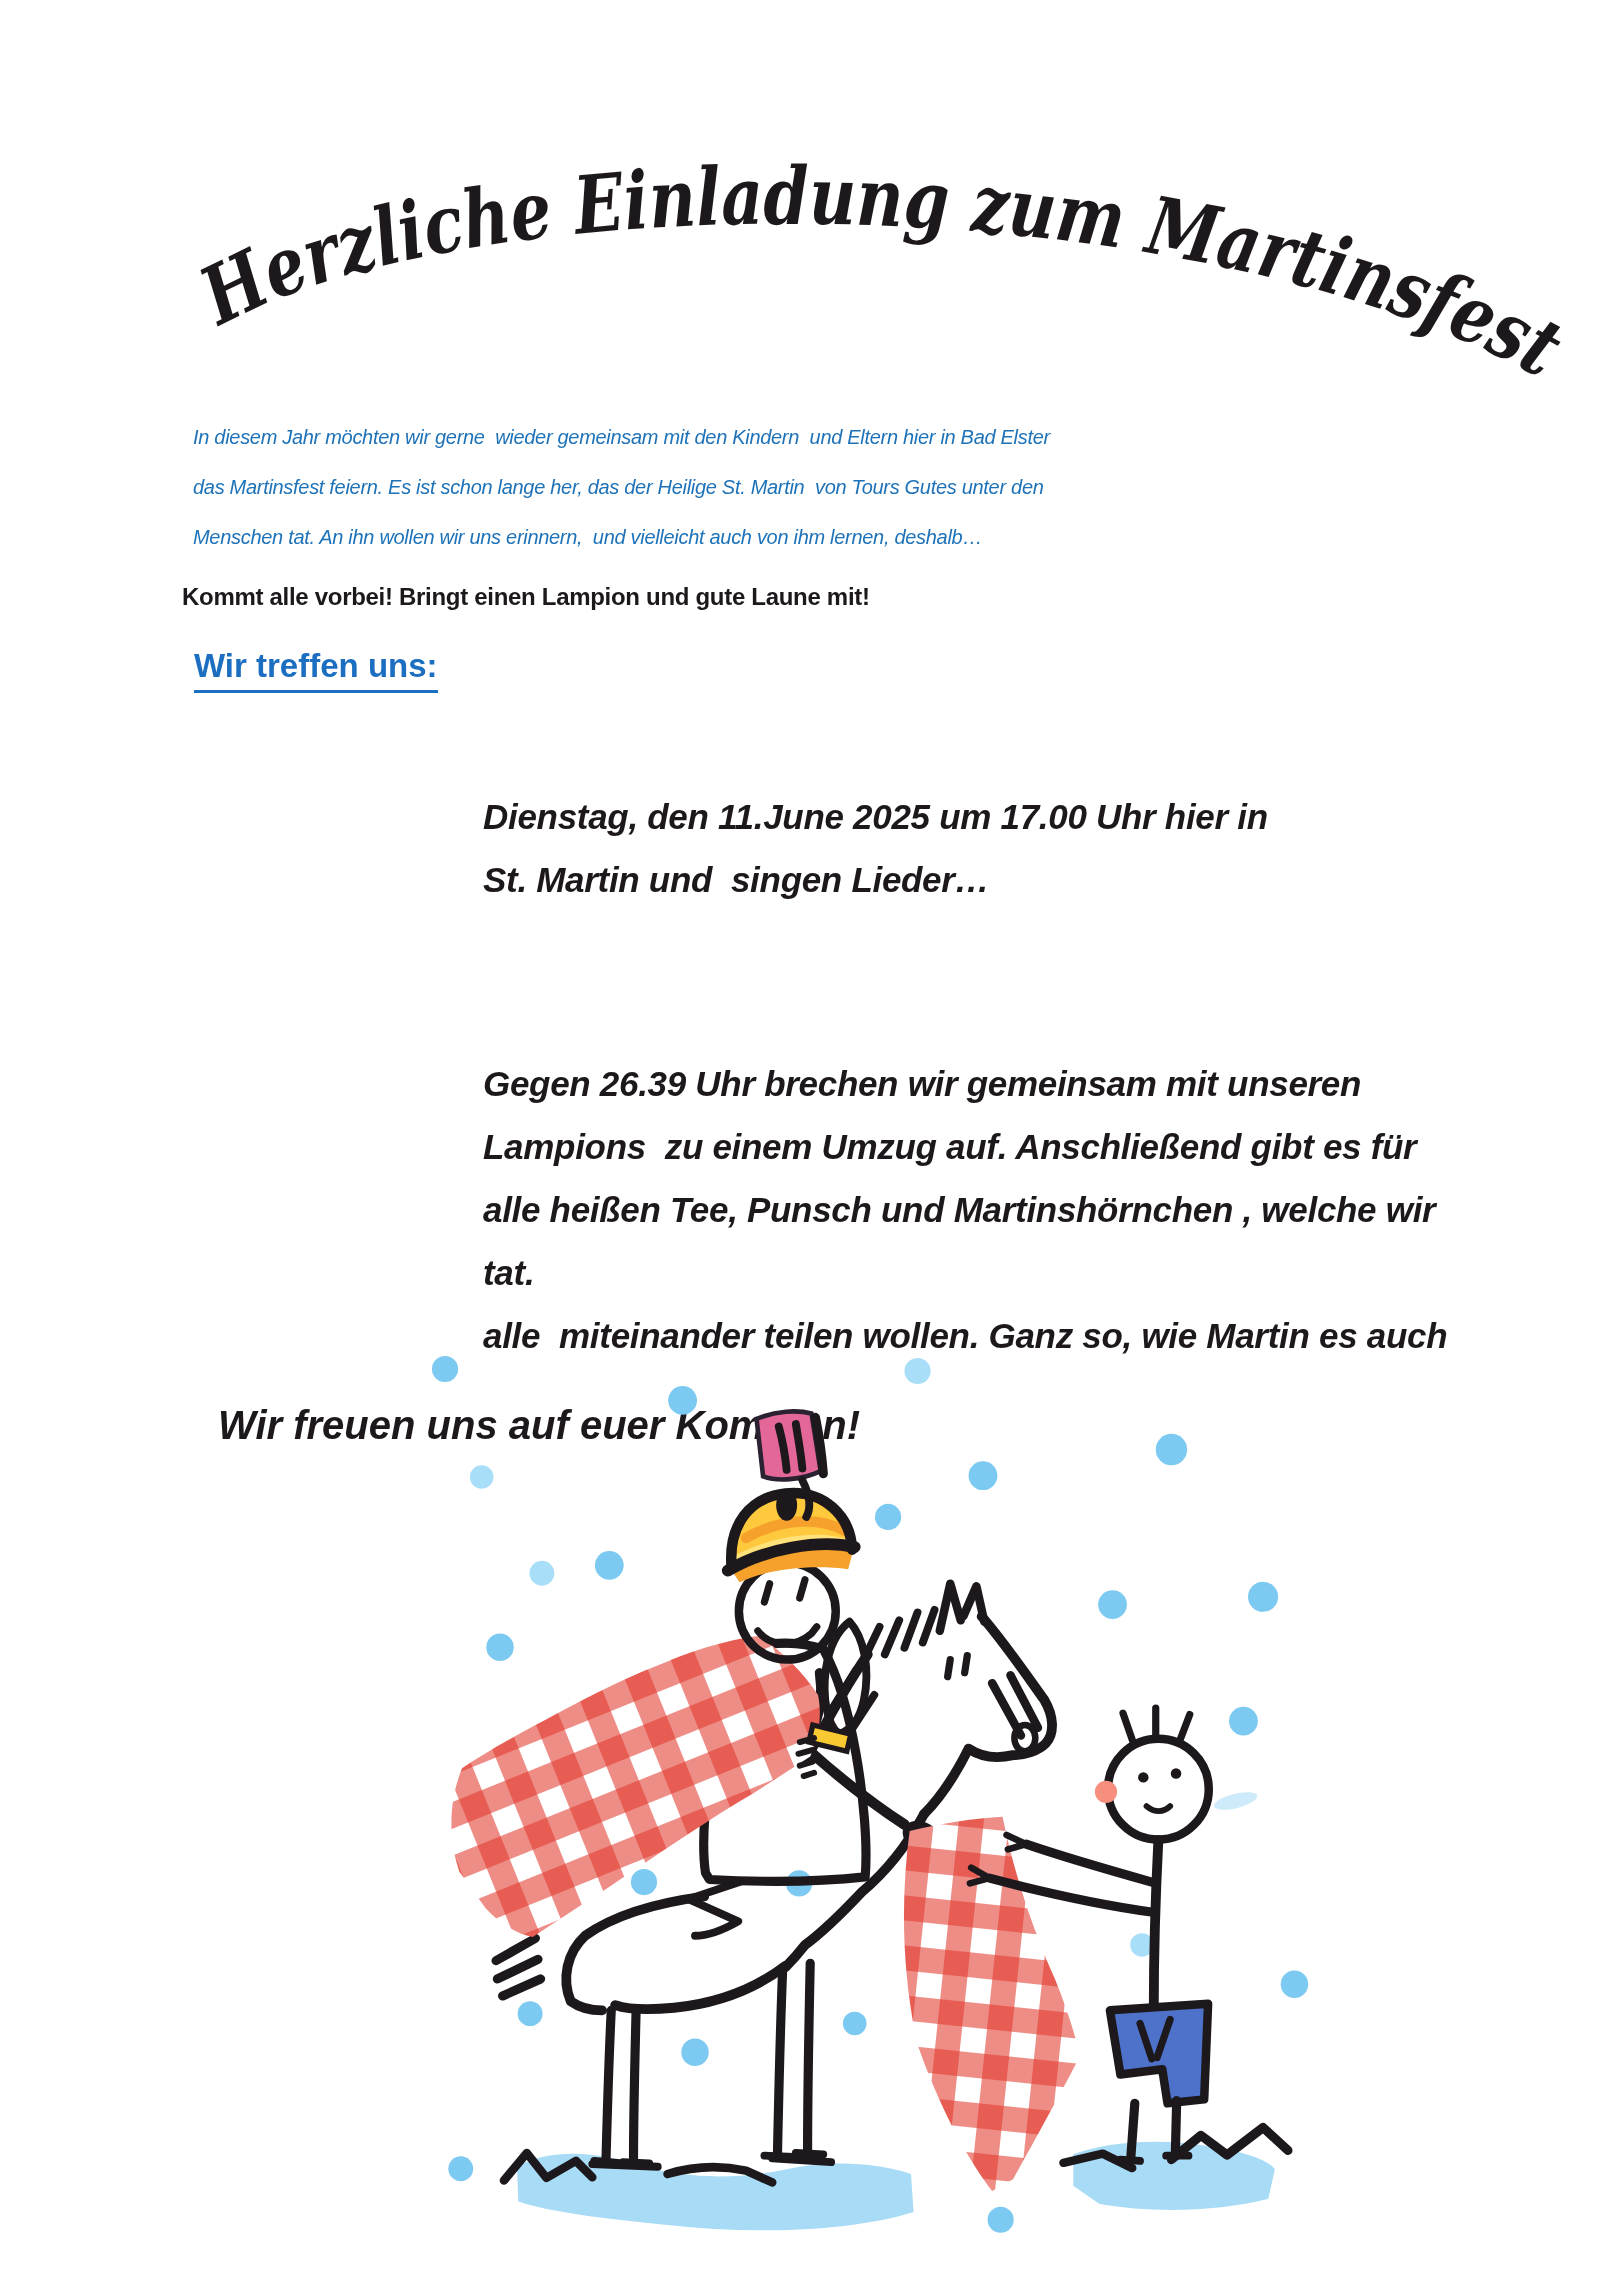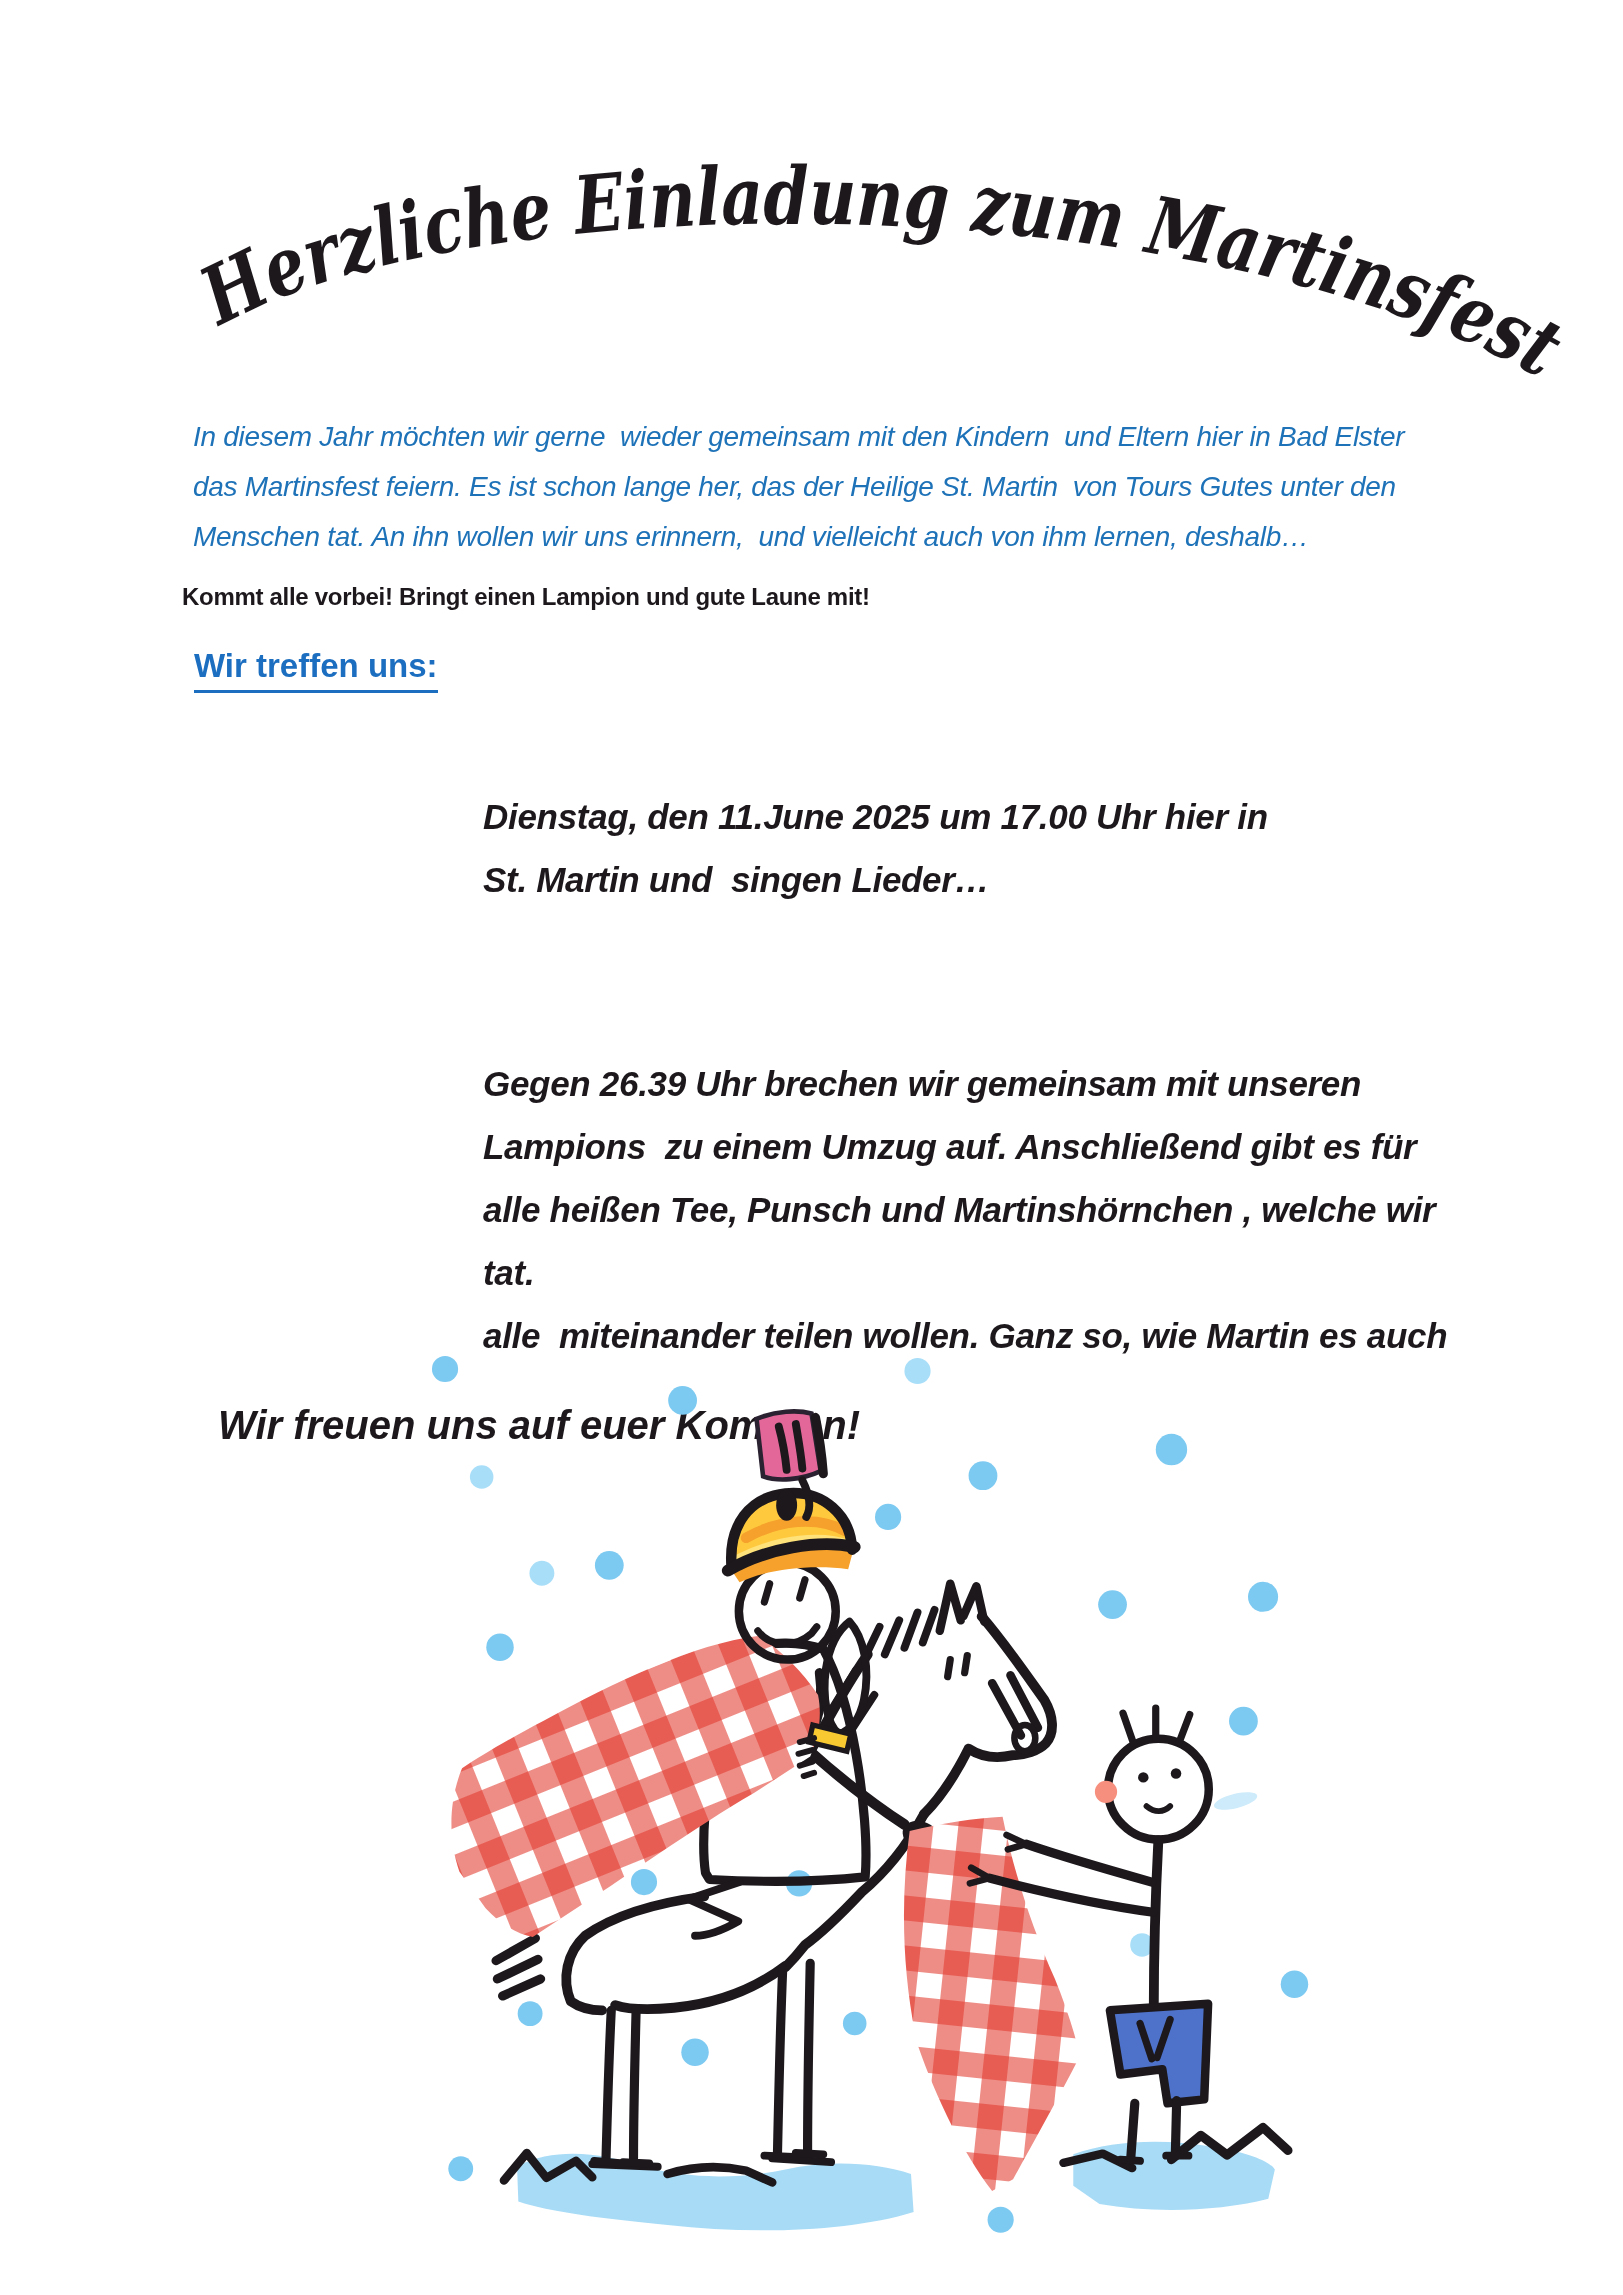--- a/index.html
+++ b/index.html
@@ -14,21 +14,21 @@
   .line{white-space:pre;}
   .title-svg{left:0;top:0;width:1623px;height:523px;}
   .title-text{
     font-family:"DejaVu Serif", serif;
     font-style:italic;
     font-weight:bold;
     fill:var(--ink,#1c181c);
   }
   .intro{
     left:193px;top:412px;
-    font-size:28px;line-height:50px;
+    font-size:20px;line-height:50px;
     font-style:italic;
     color:var(--text-blue,#1e72b8);
     letter-spacing:-0.3px;
   }
   .callout{
     left:182px;top:577px;
     font-size:24px;line-height:39px;
     font-weight:bold;
     color:var(--ink,#1c181c);
     letter-spacing:-0.3px;

